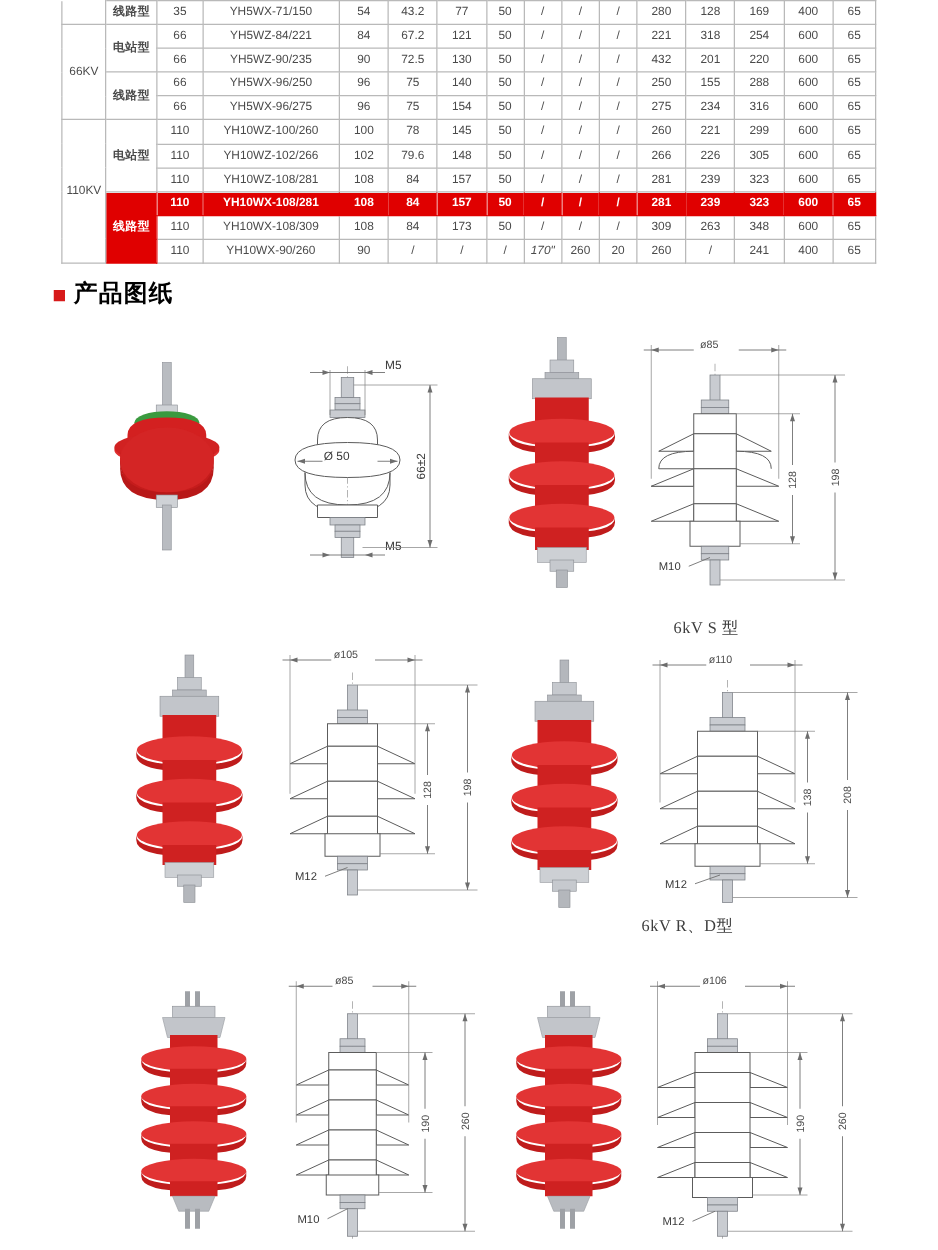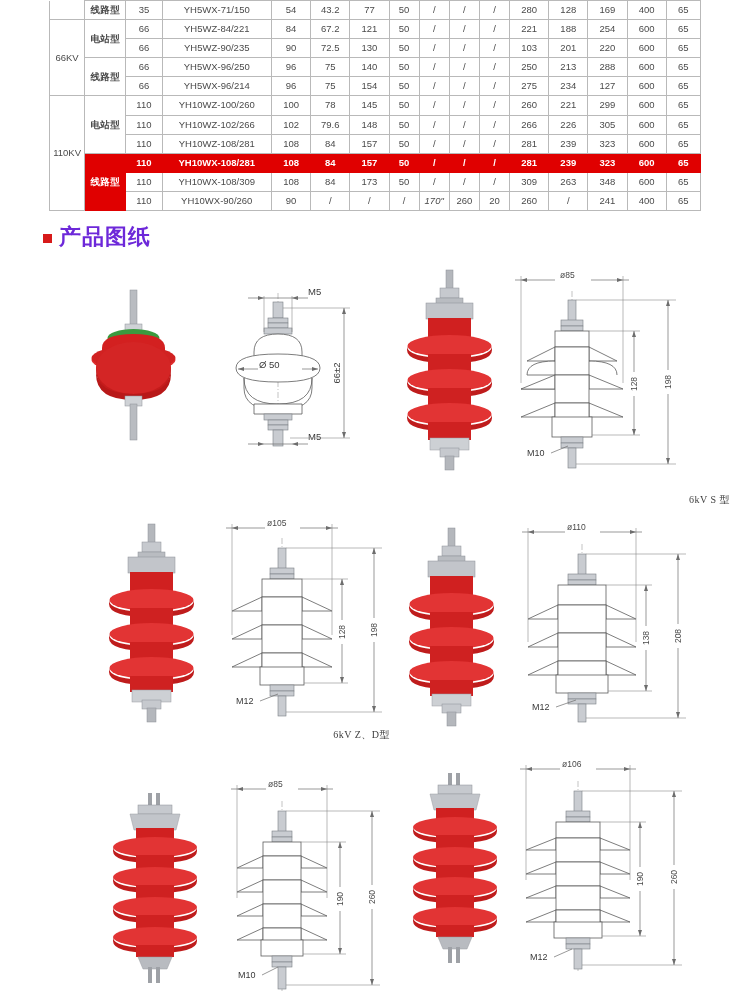--- a/index.html
+++ b/index.html
@@ -32,29 +32,29 @@
   tr.hl td{background:#e00000;color:#ffffff;font-weight:bold;border-color:#e00000;}
   td.sup{font-size:7px;font-style:italic;}
   
   .section-head{
     position:absolute;left:43px;top:222px;
     display:flex;align-items:center;gap:7px;
   }
   .sq-bullet{width:9px;height:9px;background:#d71a1a;display:inline-block;margin-top:3px;}
   .section-title{
     font-family:"DejaVu Sans",sans-serif;
-    font-size:22px;font-weight:bold;color:#6d28d9;letter-spacing:1px;
+    font-size:19px;font-weight:bold;color:#000000;letter-spacing:1px;
   }
   
   .drawings{position:absolute;left:0;top:258px;width:750px;height:742px;}
   .cell{position:absolute;}
   .caption{
-    position:absolute;width:100%;text-align:right;
+    position:absolute;width:100%;text-align:center;
     font-family:"Liberation Serif","DejaVu Serif",serif;
-    font-size:10px;color:#3d3d3d;letter-spacing:.5px;
+    font-size:13px;color:#3d3d3d;letter-spacing:.5px;
   }
   svg{display:block;overflow:visible;}
   .dim-txt{font-family:"Liberation Sans",sans-serif;font-size:8.5px;fill:#4a4a4a;}
   .dim-txt-b{font-family:"Liberation Sans",sans-serif;font-size:9.5px;fill:#3a3a3a;}
   .mtxt{font-family:"Liberation Sans",sans-serif;font-size:9px;fill:#3a3a3a;}
   .ln{stroke:#6d6d6d;stroke-width:.7;fill:none;}
   .ln-thin{stroke:#8a8a8a;stroke-width:.6;fill:none;}
   .ctr{stroke:#9a9a9a;stroke-width:.6;fill:none;stroke-dasharray:6 2 1 2;}
   .body-out{stroke:#5c5c5c;stroke-width:.8;fill:#ffffff;}
   .metal{fill:#c9ccd1;stroke:#7b7f85;stroke-width:.6;}
@@ -89,71 +89,71 @@
           <td class="c-volt">66</td>
           <td class="c-model">YH5WZ-84/221</td>
           <td class="c-n">84</td>
           <td class="c-n">67.2</td>
           <td class="c-n">121</td>
           <td class="c-s">50</td>
           <td class="c-s">/</td>
           <td class="c-s">/</td>
           <td class="c-s">/</td>
           <td class="c-n">221</td>
-          <td class="c-n">188</td>
+          <td class="c-n">318</td>
           <td class="c-n">254</td>
           <td class="c-n">600</td>
           <td class="c-last">65</td>
         </tr>
         <tr>
           <td class="c-volt">66</td>
           <td class="c-model">YH5WZ-90/235</td>
           <td class="c-n">90</td>
           <td class="c-n">72.5</td>
           <td class="c-n">130</td>
           <td class="c-s">50</td>
           <td class="c-s">/</td>
           <td class="c-s">/</td>
           <td class="c-s">/</td>
-          <td class="c-n">103</td>
+          <td class="c-n">432</td>
           <td class="c-n">201</td>
           <td class="c-n">220</td>
           <td class="c-n">600</td>
           <td class="c-last">65</td>
         </tr>
         <tr>
           <td class="typ" rowspan="2">线路型</td>
           <td class="c-volt">66</td>
           <td class="c-model">YH5WX-96/250</td>
           <td class="c-n">96</td>
           <td class="c-n">75</td>
           <td class="c-n">140</td>
           <td class="c-s">50</td>
           <td class="c-s">/</td>
           <td class="c-s">/</td>
           <td class="c-s">/</td>
           <td class="c-n">250</td>
-          <td class="c-n">213</td>
+          <td class="c-n">155</td>
           <td class="c-n">288</td>
           <td class="c-n">600</td>
           <td class="c-last">65</td>
         </tr>
         <tr>
           <td class="c-volt">66</td>
-          <td class="c-model">YH5WX-96/214</td>
+          <td class="c-model">YH5WX-96/275</td>
           <td class="c-n">96</td>
           <td class="c-n">75</td>
           <td class="c-n">154</td>
           <td class="c-s">50</td>
           <td class="c-s">/</td>
           <td class="c-s">/</td>
           <td class="c-s">/</td>
           <td class="c-n">275</td>
           <td class="c-n">234</td>
-          <td class="c-n">127</td>
+          <td class="c-n">316</td>
           <td class="c-n">600</td>
           <td class="c-last">65</td>
         </tr>
         <tr>
           <td class="kv" rowspan="6">110KV</td>
           <td class="typ" rowspan="3">电站型</td>
           <td class="c-volt">110</td>
           <td class="c-model">YH10WZ-100/260</td>
           <td class="c-n">100</td>
           <td class="c-n">78</td>
@@ -460,21 +460,20 @@
         <line class="ln" x1="284" y1="38" x2="284" y2="202"></line>
         <polygon points="284,38 282,44 286,44" fill="#6d6d6d"></polygon>
         <polygon points="284,202 282,196 286,196" fill="#6d6d6d"></polygon>
         <rect x="278" y="108" width="13" height="24" fill="#ffffff"></rect>
         <text class="dim-txt" x="284" y="120" transform="rotate(-90 284 120)" text-anchor="middle" dy="3">198</text>
 
         <line class="ln" x1="170" y1="191" x2="188" y2="184"></line>
         <text class="mtxt" x="146" y="194">M12</text>
       </g>
     </svg>
-    <div class="caption" style="top:218px;">6kV  Z、D型</div>
   </div>
 
   <div class="cell" style="left:390px;top:256px;width:320px;height:235px;">
     <svg width="320" height="215" viewBox="0 0 320 215">
       <g>
         <rect x="58" y="14" width="7" height="20" fill="#b4b7bc" stroke="#8d9096" stroke-width=".5"></rect>
         <rect x="52" y="32" width="19" height="10" fill="#c6c9ce" stroke="#8d9096" stroke-width=".5"></rect>
         <rect x="48" y="42" width="27" height="8" fill="#b9bcc1" stroke="#8d9096" stroke-width=".5"></rect>
         <rect x="38" y="47" width="47" height="16" fill="#c2c5ca" stroke="#8d9096" stroke-width=".5"></rect>
         <rect x="40" y="62" width="43" height="22" fill="#d02020"></rect>
@@ -532,20 +531,21 @@
         <line class="ln" x1="288" y1="40" x2="288" y2="204"></line>
         <polygon points="288,40 286,46 290,46" fill="#6d6d6d"></polygon>
         <polygon points="288,204 286,198 290,198" fill="#6d6d6d"></polygon>
         <rect x="282" y="110" width="13" height="24" fill="#ffffff"></rect>
         <text class="dim-txt" x="288" y="122" transform="rotate(-90 288 122)" text-anchor="middle" dy="3">208</text>
 
         <line class="ln" x1="166" y1="193" x2="186" y2="186"></line>
         <text class="mtxt" x="142" y="196">M12</text>
       </g>
     </svg>
+    <div class="caption" style="top:218px;">6kV  R、D型</div>
   </div>
 
   <div class="cell" style="left:90px;top:515px;width:300px;height:227px;">
     <svg width="300" height="227" viewBox="0 0 300 227">
       <g>
         <rect x="58" y="20" width="4" height="14" fill="#9ea1a6"></rect>
         <rect x="66" y="20" width="4" height="14" fill="#9ea1a6"></rect>
         <rect x="48" y="32" width="34" height="9" fill="#c6c9ce" stroke="#8d9096" stroke-width=".5"></rect>
         <path d="M40 41 l50 0 l-4 16 l-42 0 z" fill="#c2c5ca" stroke="#9a9da2" stroke-width=".5"></path>
         <rect x="46" y="55" width="38" height="14" fill="#d02020"></rect>
@@ -611,21 +611,21 @@
         <polygon points="282,212 280,206 284,206" fill="#6d6d6d"></polygon>
         <rect x="276" y="112" width="13" height="24" fill="#ffffff"></rect>
         <text class="dim-txt" x="282" y="124" transform="rotate(-90 282 124)" text-anchor="middle" dy="3">260</text>
 
         <line class="ln" x1="172" y1="202" x2="188" y2="194"></line>
         <text class="mtxt" x="148" y="205">M10</text>
       </g>
     </svg>
   </div>
 
-  <div class="cell" style="left:390px;top:495px;width:320px;height:227px;">
+  <div class="cell" style="left:390px;top:515px;width:320px;height:227px;">
     <svg width="320" height="227" viewBox="0 0 320 227">
       <g>
         <rect x="58" y="20" width="4" height="14" fill="#9ea1a6"></rect>
         <rect x="66" y="20" width="4" height="14" fill="#9ea1a6"></rect>
         <rect x="48" y="32" width="34" height="9" fill="#c6c9ce" stroke="#8d9096" stroke-width=".5"></rect>
         <path d="M40 41 l50 0 l-4 16 l-42 0 z" fill="#c2c5ca" stroke="#9a9da2" stroke-width=".5"></path>
         <rect x="46" y="55" width="38" height="14" fill="#d02020"></rect>
         <ellipse cx="65" cy="74" rx="42" ry="10" fill="#e23434"></ellipse>
         <path d="M23 74 q0 11 42 11 q42 0 42 -11 l0 4 q0 12 -42 12 q-42 0 -42 -12 z" fill="#bf1c1c"></path>
         <rect x="46" y="82" width="38" height="16" fill="#cf2121"></rect>

